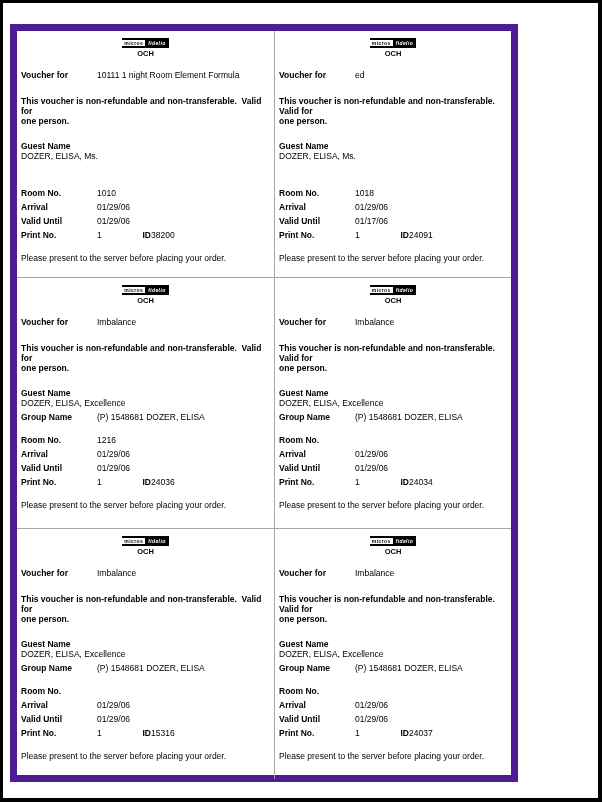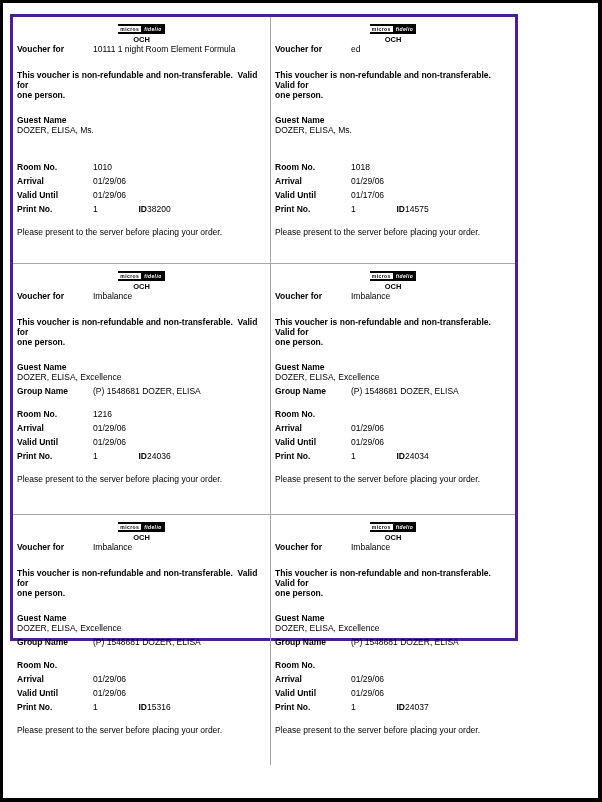--- a/index.html
+++ b/index.html
@@ -3,40 +3,40 @@
 <meta charset="utf-8">
 <style>
   html,body{margin:0;padding:0;background:#ffffff;}
   .frame{
     width:602px;height:802px;box-sizing:border-box;position:relative;
     border-style:solid;border-color:#000;border-width:3px 4px 4px 3px;
     background:#fff;color:#000;
     font-family:"Liberation Sans",sans-serif;font-size:8.5px;
   }
   .grid{
-    position:absolute;left:7px;top:11px;width:508px;height:627px;
-    box-sizing:border-box;border:3px solid #4c1d95;
+    position:absolute;left:7px;top:21px;width:508px;height:758px;
+    box-sizing:border-box;border:7px solid #4c1d95;
     display:grid;grid-template-columns:258px 1fr;grid-template-rows:247px 251px 250px;
     background:#fff;
   }
   .cell{box-sizing:border-box;padding:6px 4px 0 4px;overflow:hidden;}
   .cell.bR{border-right:1px solid #a6a6a6;}
   .cell.bB{border-bottom:1px solid #a6a6a6;}
   .logo-row{display:flex;justify-content:center;margin-top:1px;}
   .brand{display:inline-flex;align-items:stretch;height:10px;}
   .brand .micros{
     background:#fff;color:#000;border-top:2px solid #000;border-bottom:2px solid #000;
     font-size:5px;font-weight:bold;line-height:6px;padding:0 2px;letter-spacing:.4px;
   }
   .brand .fidelio{
     background:#000;color:#fff;font-size:5px;font-weight:bold;font-style:italic;
     line-height:10px;padding:0 3px;letter-spacing:.4px;
   }
   .och{text-align:center;font-size:7.5px;font-weight:bold;margin-top:2px;line-height:8px;}
-  .vrow{display:flex;line-height:10px;}
+  .vrow{display:flex;margin-top:12px;line-height:10px;}
   .lbl{font-weight:bold;width:76px;flex-shrink:0;}
   .val{font-weight:normal;white-space:nowrap;}
   .terms{margin-top:16px;font-weight:bold;line-height:10px;}
   .grow{display:flex;margin-top:15px;line-height:10px;flex-direction:column;}
   .group-row{display:flex;margin-top:4px;line-height:10px;min-height:10px;}
   .rooms{margin-top:11px;}
   .rrow{display:flex;line-height:14px;}
   .val1{width:38px;flex-shrink:0;}
   .idl{font-weight:bold;width:16px;flex-shrink:0;text-align:right;}
   .please{font-weight:normal;line-height:10px;margin-top:11px;white-space:nowrap;}
@@ -132,21 +132,21 @@
         <span class="val">01/29/06</span>
       </div>
       <div class="rrow">
         <span class="lbl">Valid Until</span>
         <span class="val">01/17/06</span>
       </div>
       <div class="rrow">
         <span class="lbl">Print No.</span>
         <span class="val val1">1</span>
         <span class="idl">ID</span>
-        <span class="val">14575</span>
+        <span class="val">24091</span>
       </div>
     </div>
 
     <div class="please">Please present to the server before placing your order.</div>
   </div>
 
   <div class="cell bR bB">
     <div class="logo-row">
       <span class="brand">
         <span class="micros">micros</span>

